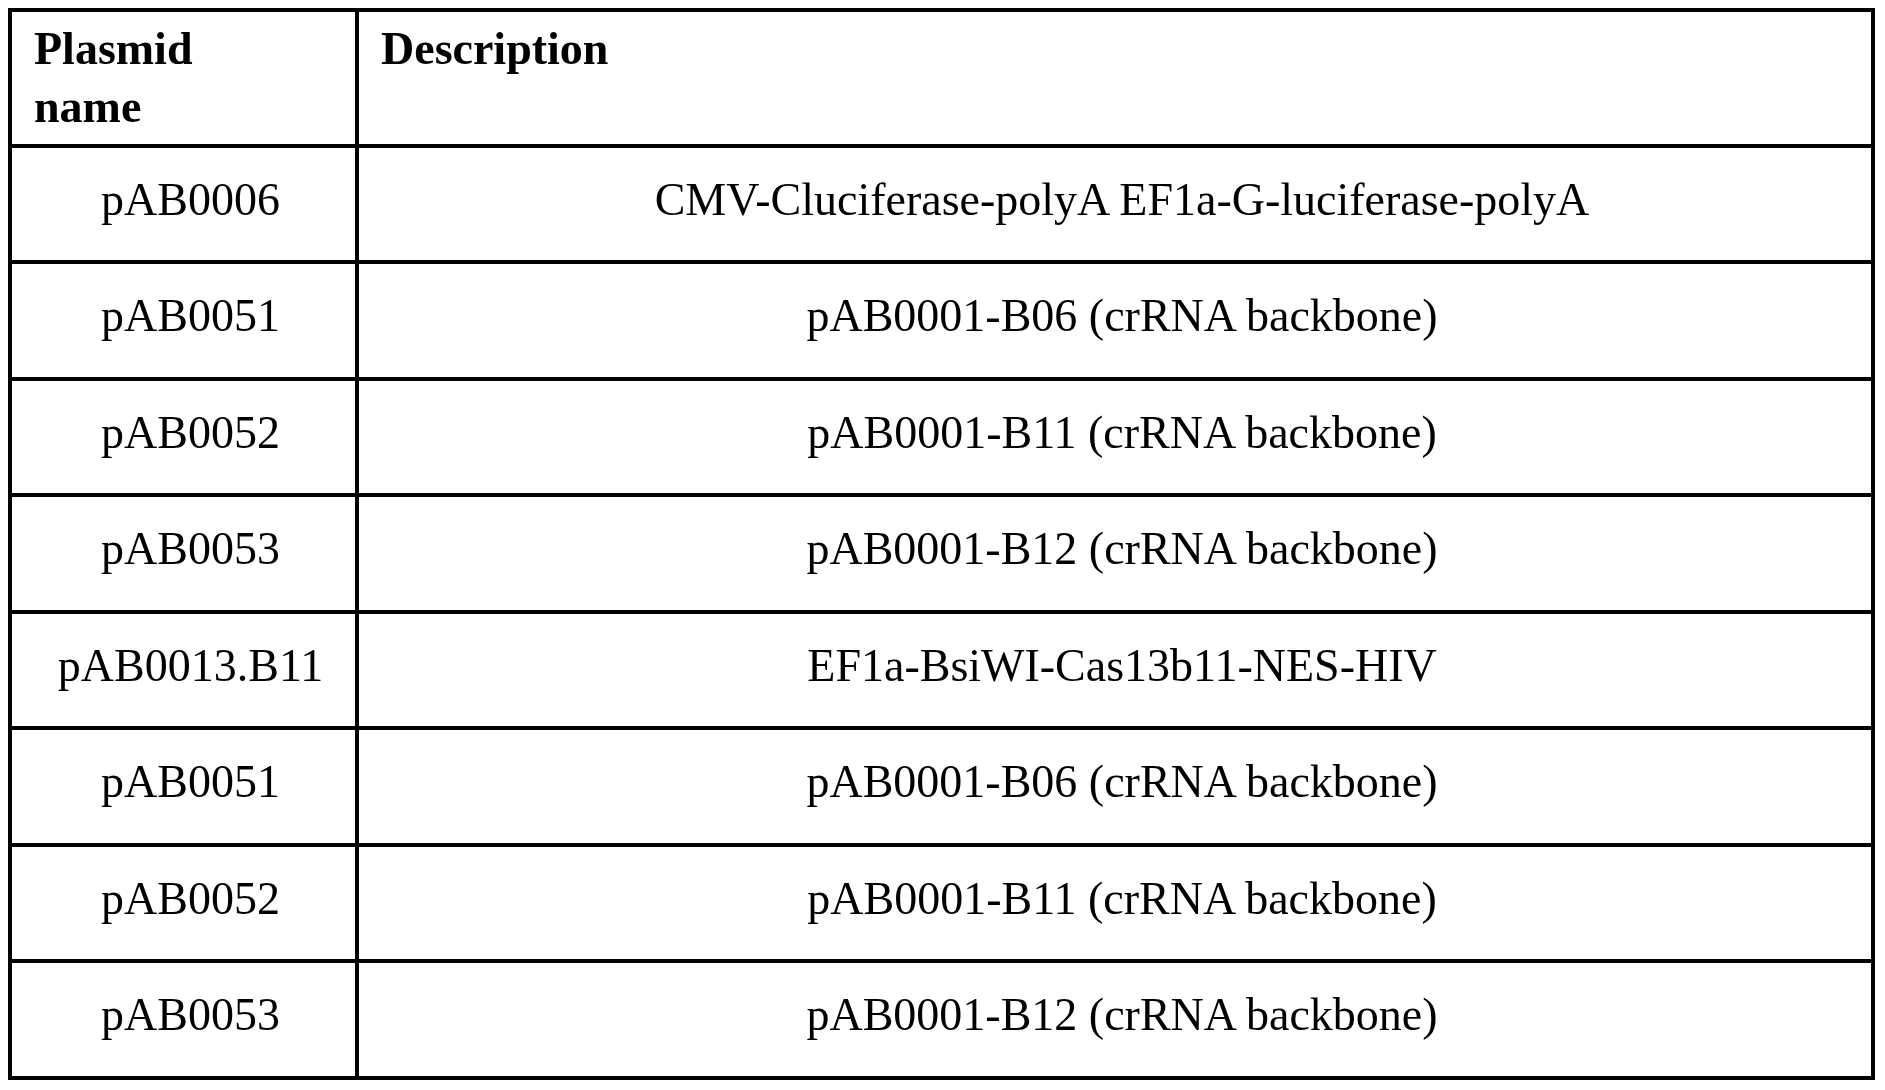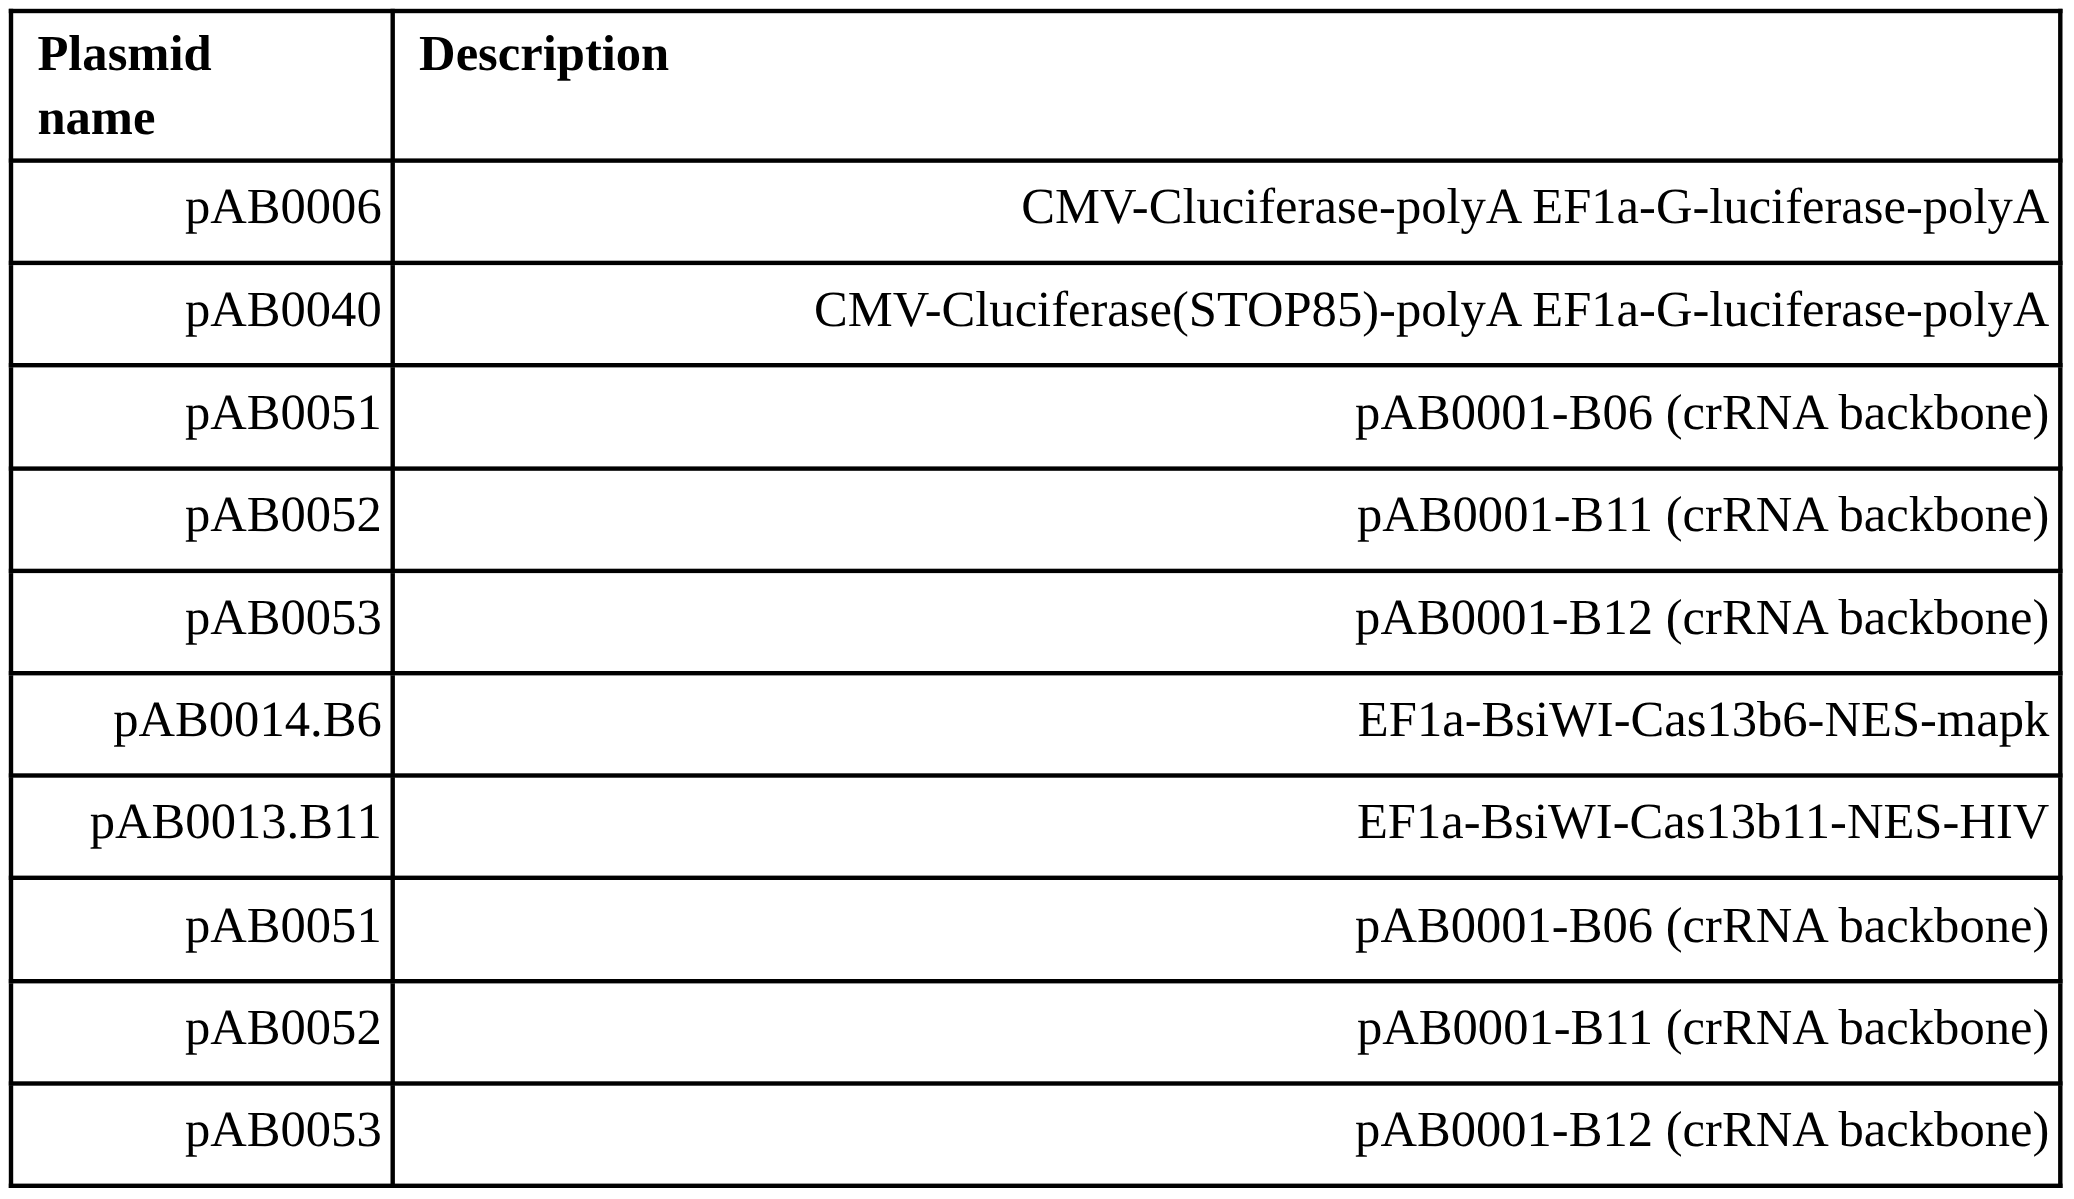--- a/index.html
+++ b/index.html
@@ -38,21 +38,21 @@
     text-align: left;
     vertical-align: top;
     padding: 8px 8px 8px 22px;
     white-space: pre-line; 
     height: 118px;
   }
   td {
     font-size: 46px;
     font-weight: normal;
     line-height: 1.1;
-    text-align: right;
+    text-align: center;
     vertical-align: middle;
     padding: 2px 8px 10px 22px;
     white-space: nowrap;
     height: 67px;
   }
 </style>
 </head>
 <body>
 
 <div class="page">
@@ -68,38 +68,30 @@
         <th>Description</th>
       </tr>
     </thead>
     <tbody>
 
     <tr>
           <td>pAB0006</td>
           <td>CMV-Cluciferase-polyA EF1a-G-luciferase-polyA</td>
         </tr>
         <tr>
-          <td>pAB0040</td>
-          <td>CMV-Cluciferase(STOP85)-polyA EF1a-G-luciferase-polyA</td>
-        </tr>
-        <tr>
           <td>pAB0051</td>
           <td>pAB0001-B06 (crRNA backbone)</td>
         </tr>
         <tr>
           <td>pAB0052</td>
           <td>pAB0001-B11 (crRNA backbone)</td>
         </tr>
         <tr>
           <td>pAB0053</td>
           <td>pAB0001-B12 (crRNA backbone)</td>
-        </tr>
-        <tr>
-          <td>pAB0014.B6</td>
-          <td>EF1a-BsiWI-Cas13b6-NES-mapk</td>
         </tr>
         <tr>
           <td>pAB0013.B11</td>
           <td>EF1a-BsiWI-Cas13b11-NES-HIV</td>
         </tr>
         <tr>
           <td>pAB0051</td>
           <td>pAB0001-B06 (crRNA backbone)</td>
         </tr>
         <tr>

